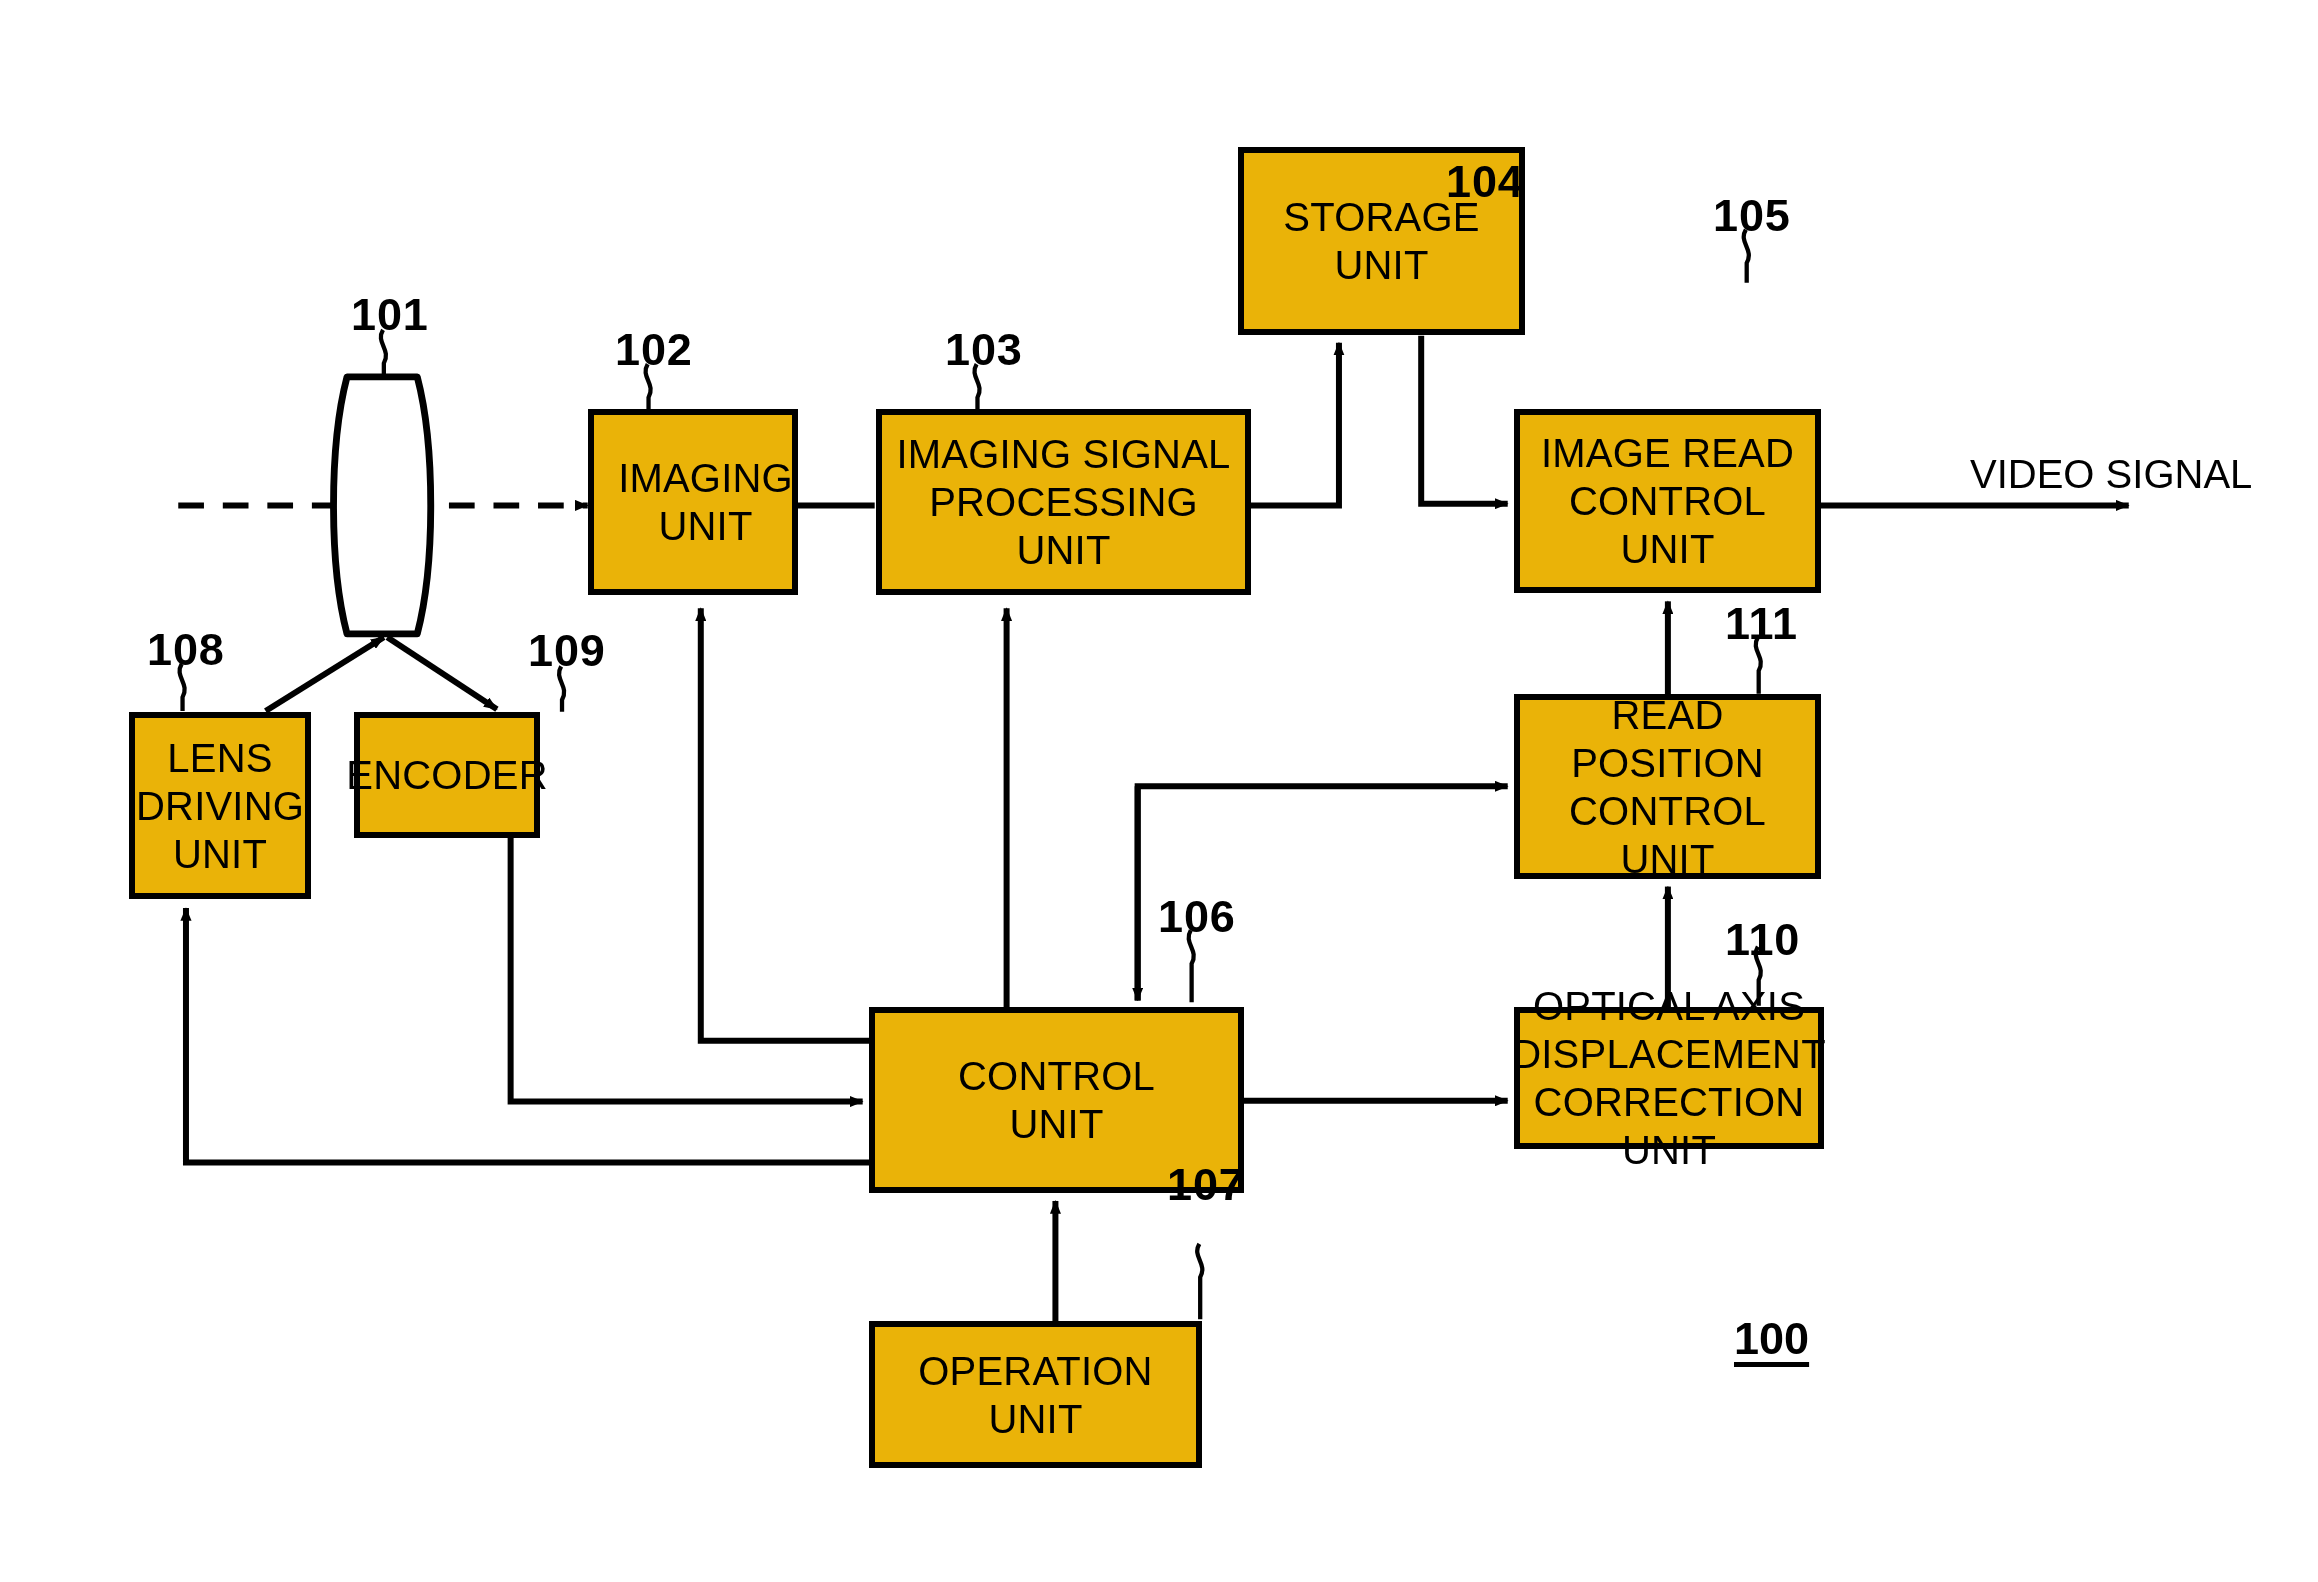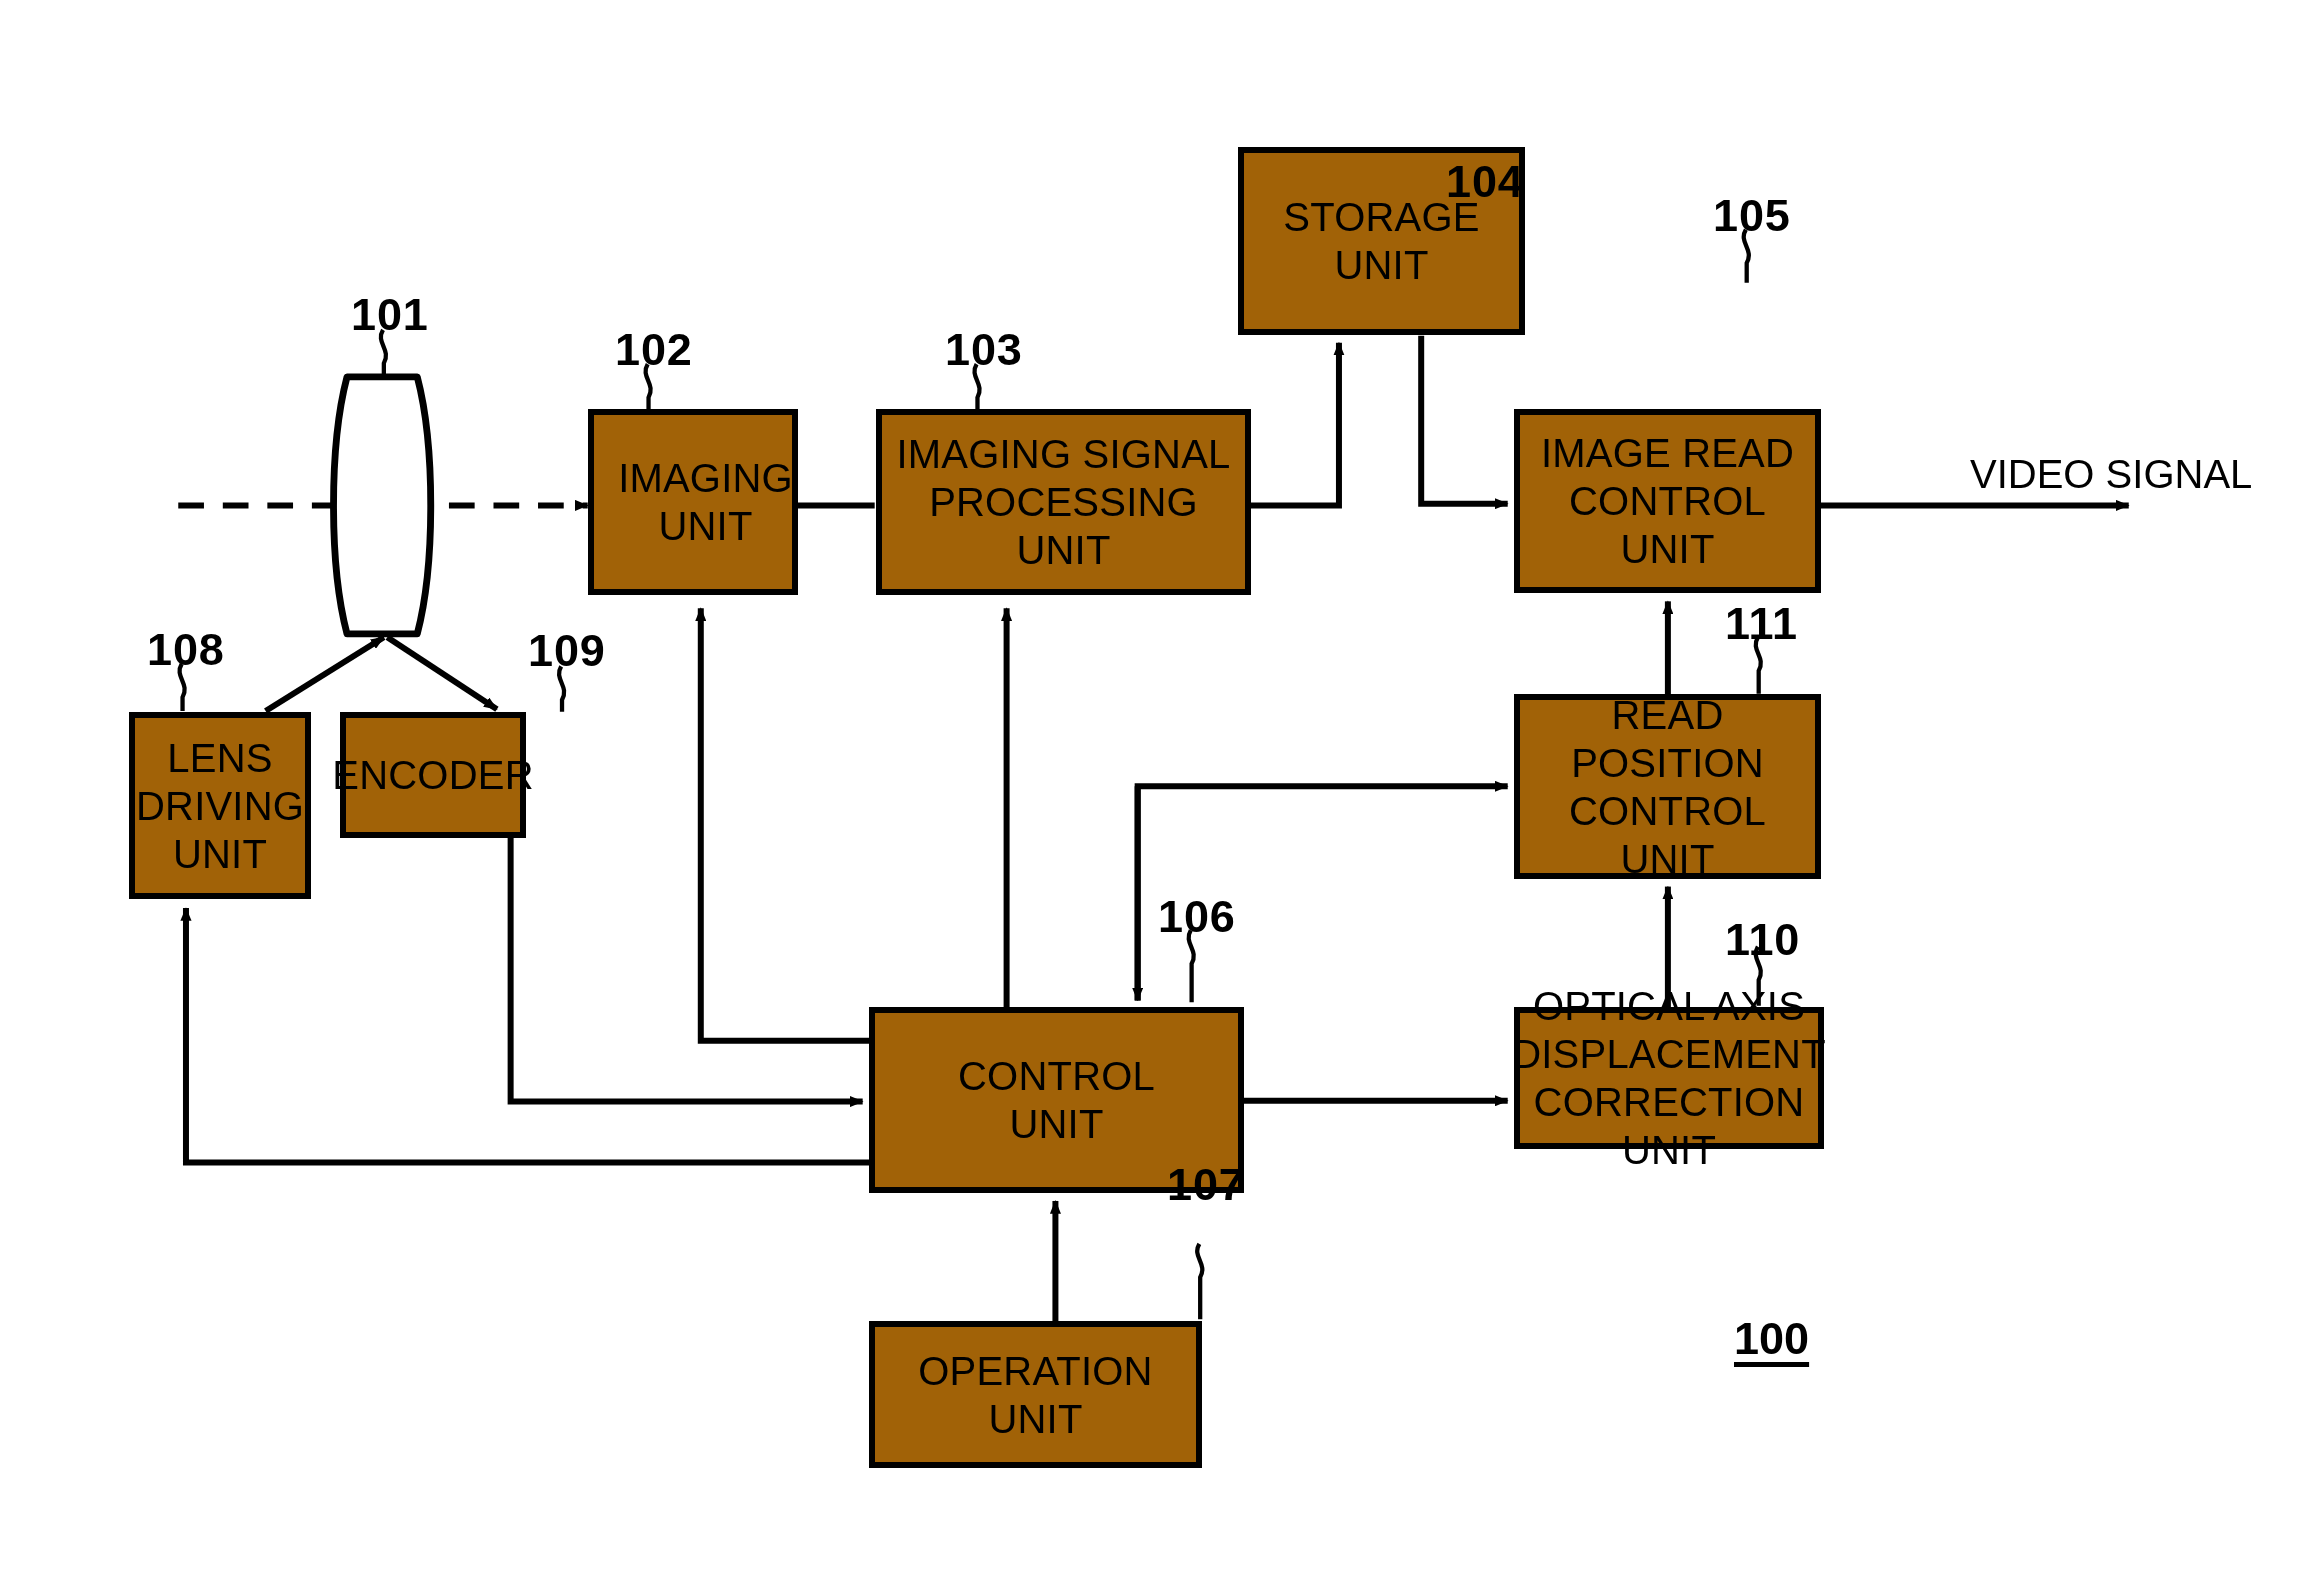--- a/index.html
+++ b/index.html
@@ -15,21 +15,21 @@
     overflow: hidden;
   }
   svg.wires {
     position: absolute; left: 0; top: 0;
     width: 2319px; height: 1583px;
     pointer-events: none;
   }
   .node {
     position: absolute;
     border: 6px solid #000000;
-    background: #a16207;
+    background: #eab308;
     box-sizing: border-box;
     display: flex;
     align-items: center;
     justify-content: center;
     text-align: center;
   }
   .node .label {
     font-size: 40px;
     line-height: 1.20;
     color: #000000;
@@ -168,21 +168,21 @@
     <span class="label">OPERATION
 UNIT</span>
   </div>
 
   <div class="node" style="left:129px; top:712px; width:182px; height:187px;">
     <span class="label">LENS
 DRIVING
 UNIT</span>
   </div>
 
-  <div class="node" style="left:340px; top:712px; width:186px; height:126px;">
+  <div class="node" style="left:354px; top:712px; width:186px; height:126px;">
     <span class="label">ENCODER</span>
   </div>
 
   <div class="refnum" style="left:351px; top:289px;">101</div>
   <div class="refnum" style="left:615px; top:324px;">102</div>
   <div class="refnum" style="left:945px; top:324px;">103</div>
   <div class="refnum" style="left:1446px; top:156px;">104</div>
   <div class="refnum" style="left:1713px; top:190px;">105</div>
   <div class="refnum" style="left:1158px; top:891px;">106</div>
   <div class="refnum" style="left:1167px; top:1159px;">107</div>

